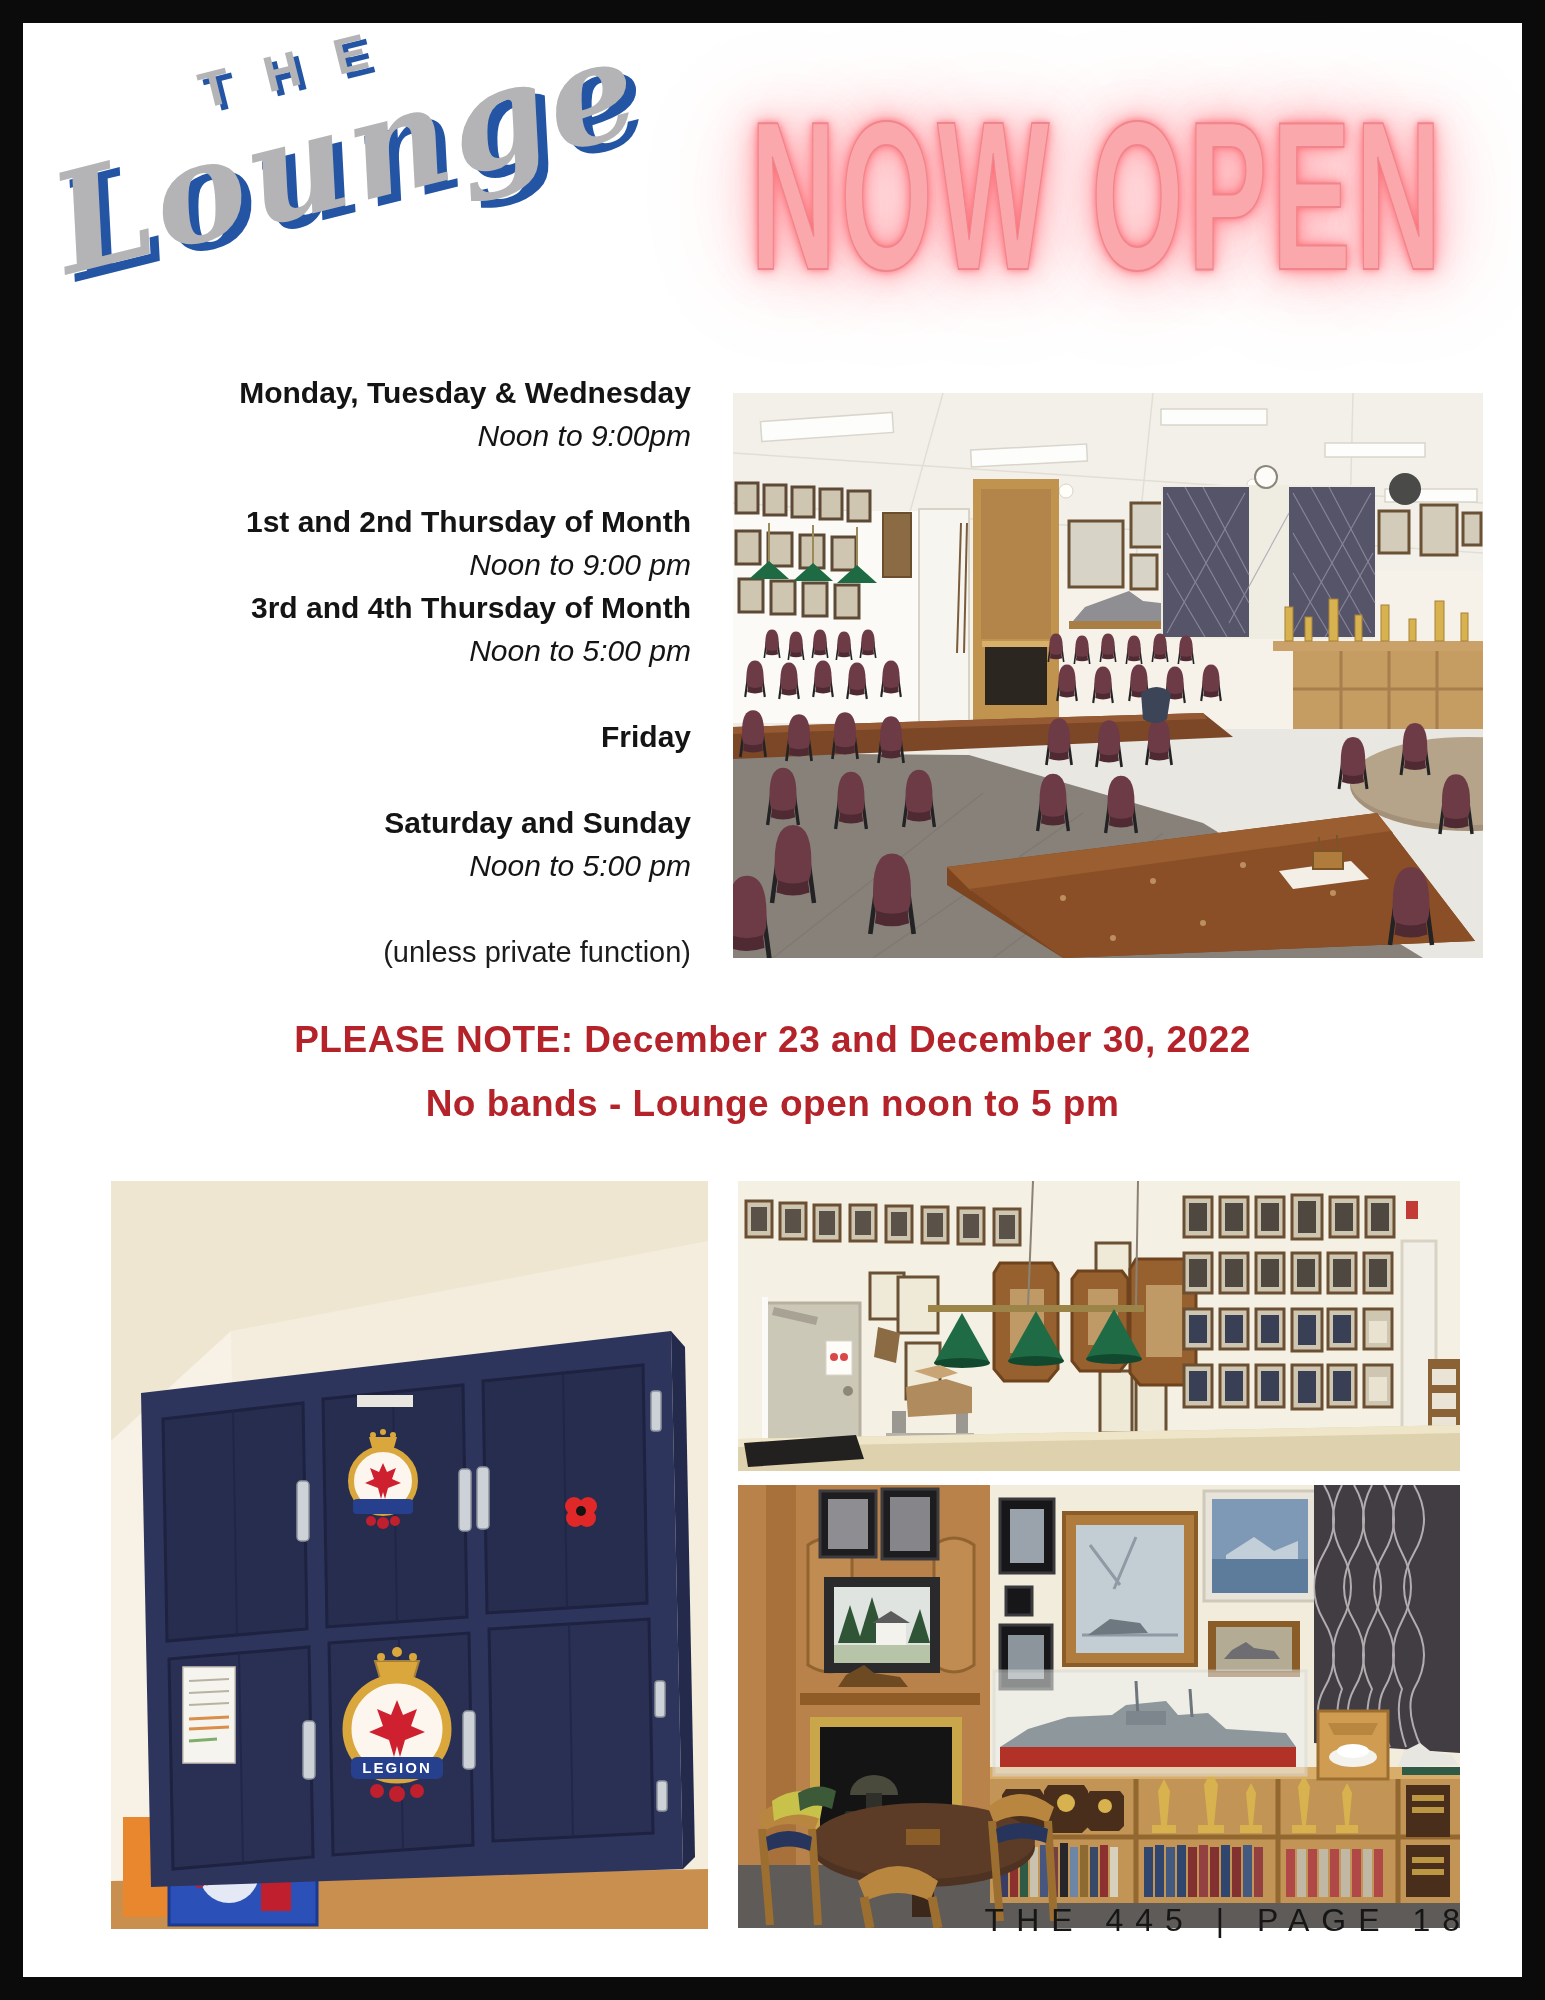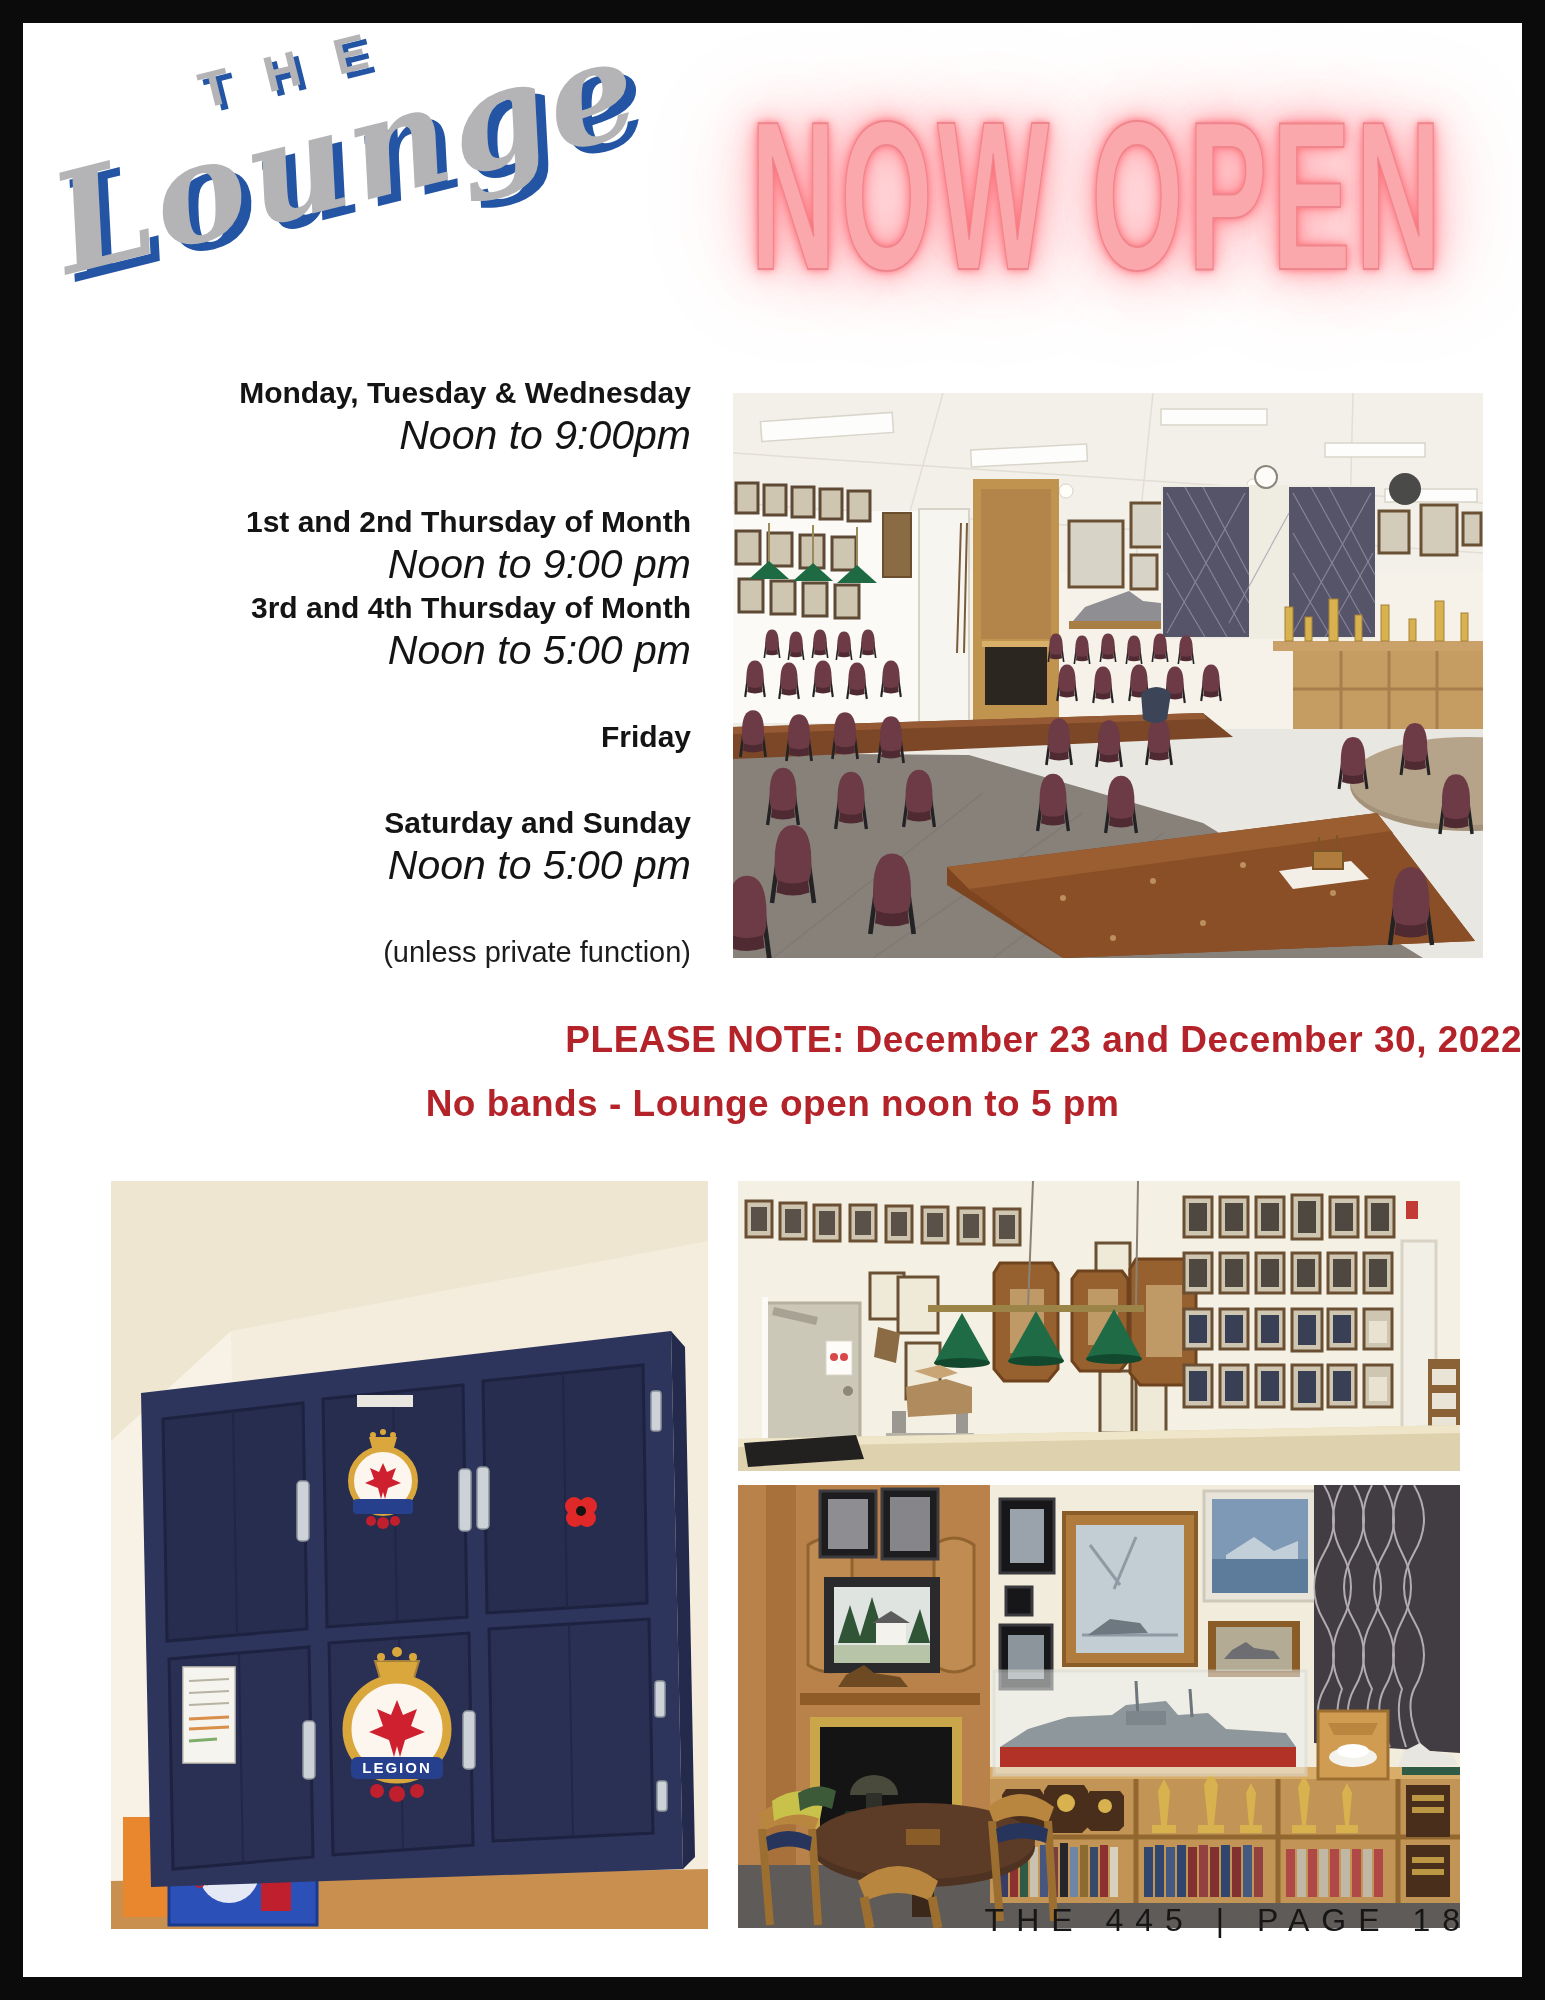--- a/index.html
+++ b/index.html
@@ -34,25 +34,25 @@
       0 0 26px rgba(255,96,106,.60),
       0 0 55px rgba(255,104,116,.45),
       0 0 95px rgba(255,118,128,.38),
       0 0 150px rgba(255,130,140,.30);
   }
   
   .schedule{position:absolute;left:100px;top:348px;width:568px;text-align:right;color:#141414;}
   .sched-group{margin-bottom:43px;}
   .sched-group:last-child{margin-bottom:0;}
   .sched-days{font-weight:700;font-size:30px;line-height:43px;}
-  .sched-hours{font-style:italic;font-size:41px;line-height:43px;}
+  .sched-hours{font-style:italic;font-size:30px;line-height:43px;}
   .sched-note{font-size:29px;line-height:43px;color:#1c1c1c;margin-top:44px;}
   
   .notice{position:absolute;left:0;width:100%;top:998px;text-align:center;color:#b5232a;font-weight:700;}
-  .notice-line1{font-size:37px;line-height:1;letter-spacing:.5px;margin-bottom:27px;text-align:right;}
+  .notice-line1{font-size:37px;line-height:1;letter-spacing:.5px;margin-bottom:27px;}
   .notice-line2{font-size:37px;line-height:1;letter-spacing:.5px;}
   
   .photo{position:absolute;overflow:hidden;background:#737373;}
   .photo svg{display:block;width:100%;height:100%;}
   .photo-lounge{left:710px;top:370px;width:750px;height:565px;}
   .photo-cabinet{left:88px;top:1158px;width:597px;height:748px;}
   .photo-wall{left:715px;top:1158px;width:722px;height:290px;}
   .photo-fireplace{left:715px;top:1462px;width:722px;height:443px;}
   
   .footer{

